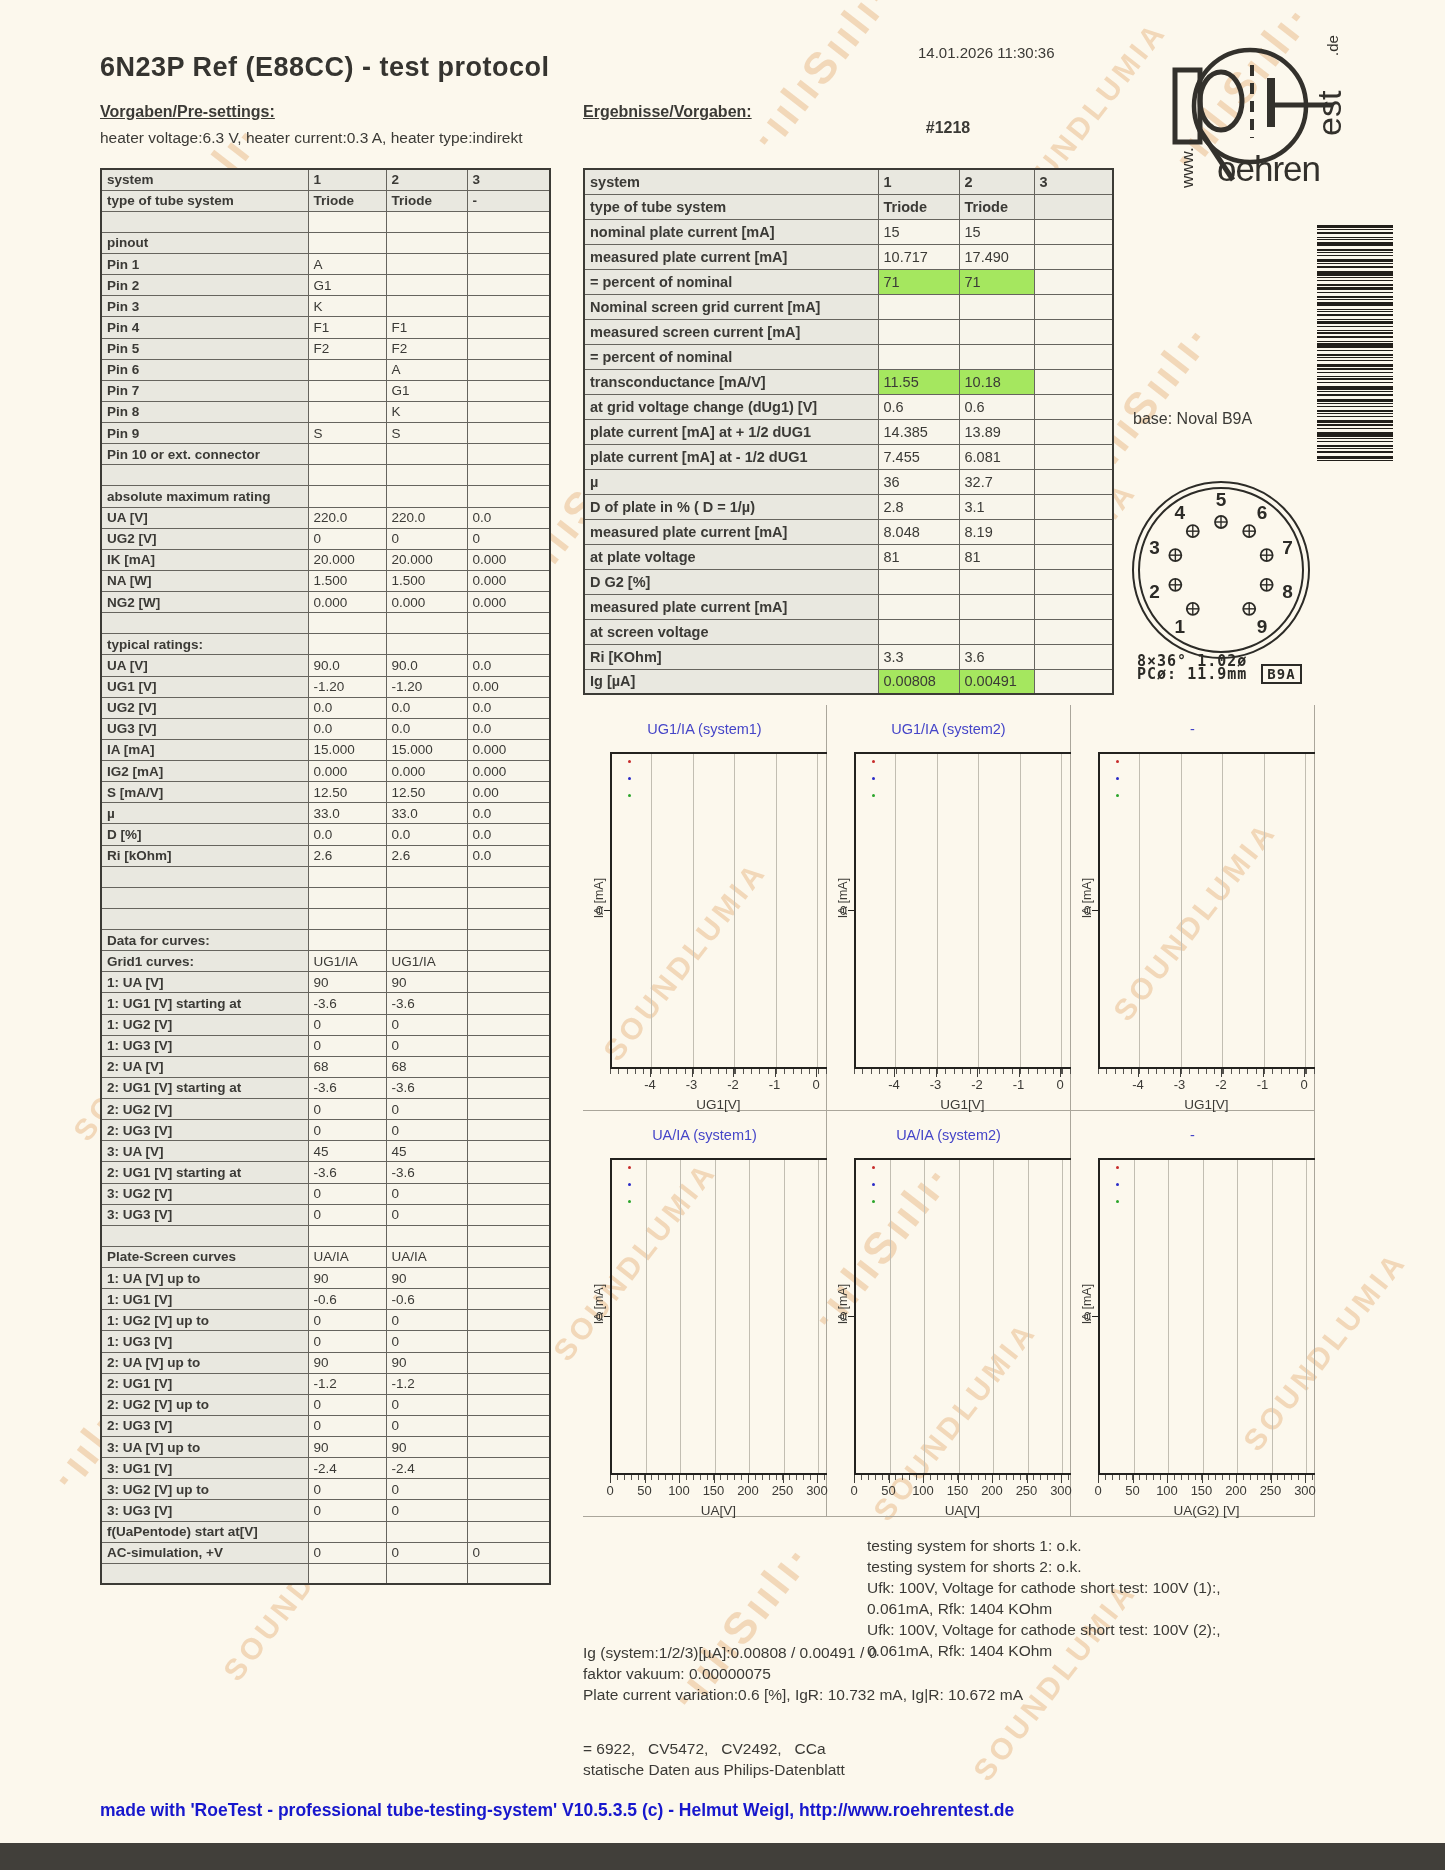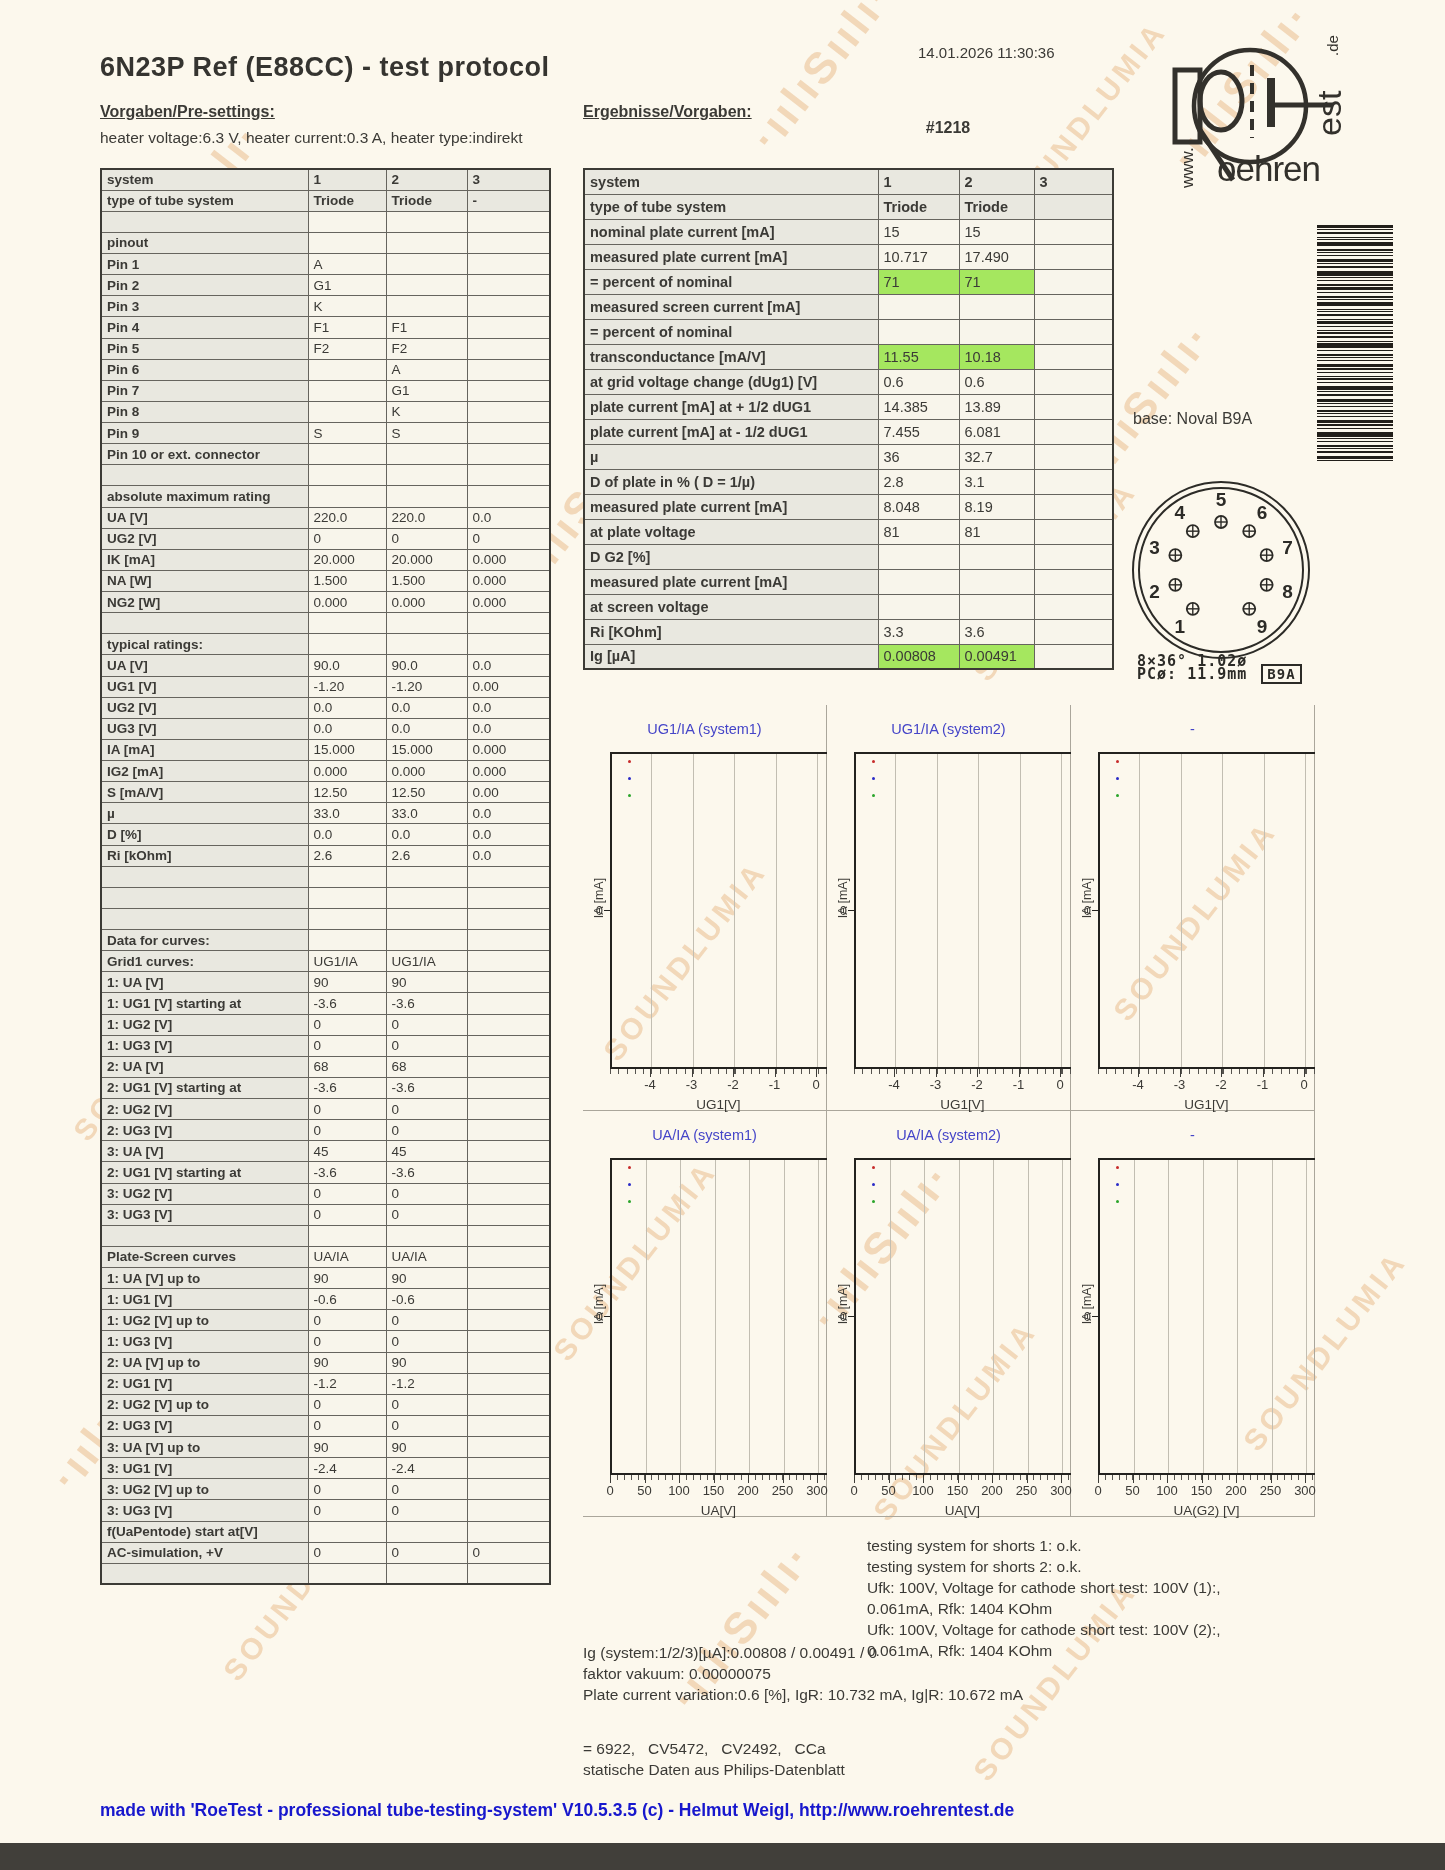--- a/index.html
+++ b/index.html
@@ -647,20 +647,26 @@
     <td class="val">&nbsp;</td>
   </tr>
 
   <tr>
     <td class="lbl">= percent of nominal</td>
     <td class="val green">71</td>
     <td class="val green">71</td>
     <td class="val">&nbsp;</td>
   </tr>
 
+  <tr>
+    <td class="lbl">Nominal screen grid current [mA]</td>
+    <td class="val">&nbsp;</td>
+    <td class="val">&nbsp;</td>
+    <td class="val">&nbsp;</td>
+  </tr>
 
   <tr>
     <td class="lbl">measured screen current [mA]</td>
     <td class="val">&nbsp;</td>
     <td class="val">&nbsp;</td>
     <td class="val">&nbsp;</td>
   </tr>
 
   <tr>
     <td class="lbl">= percent of nominal</td>

